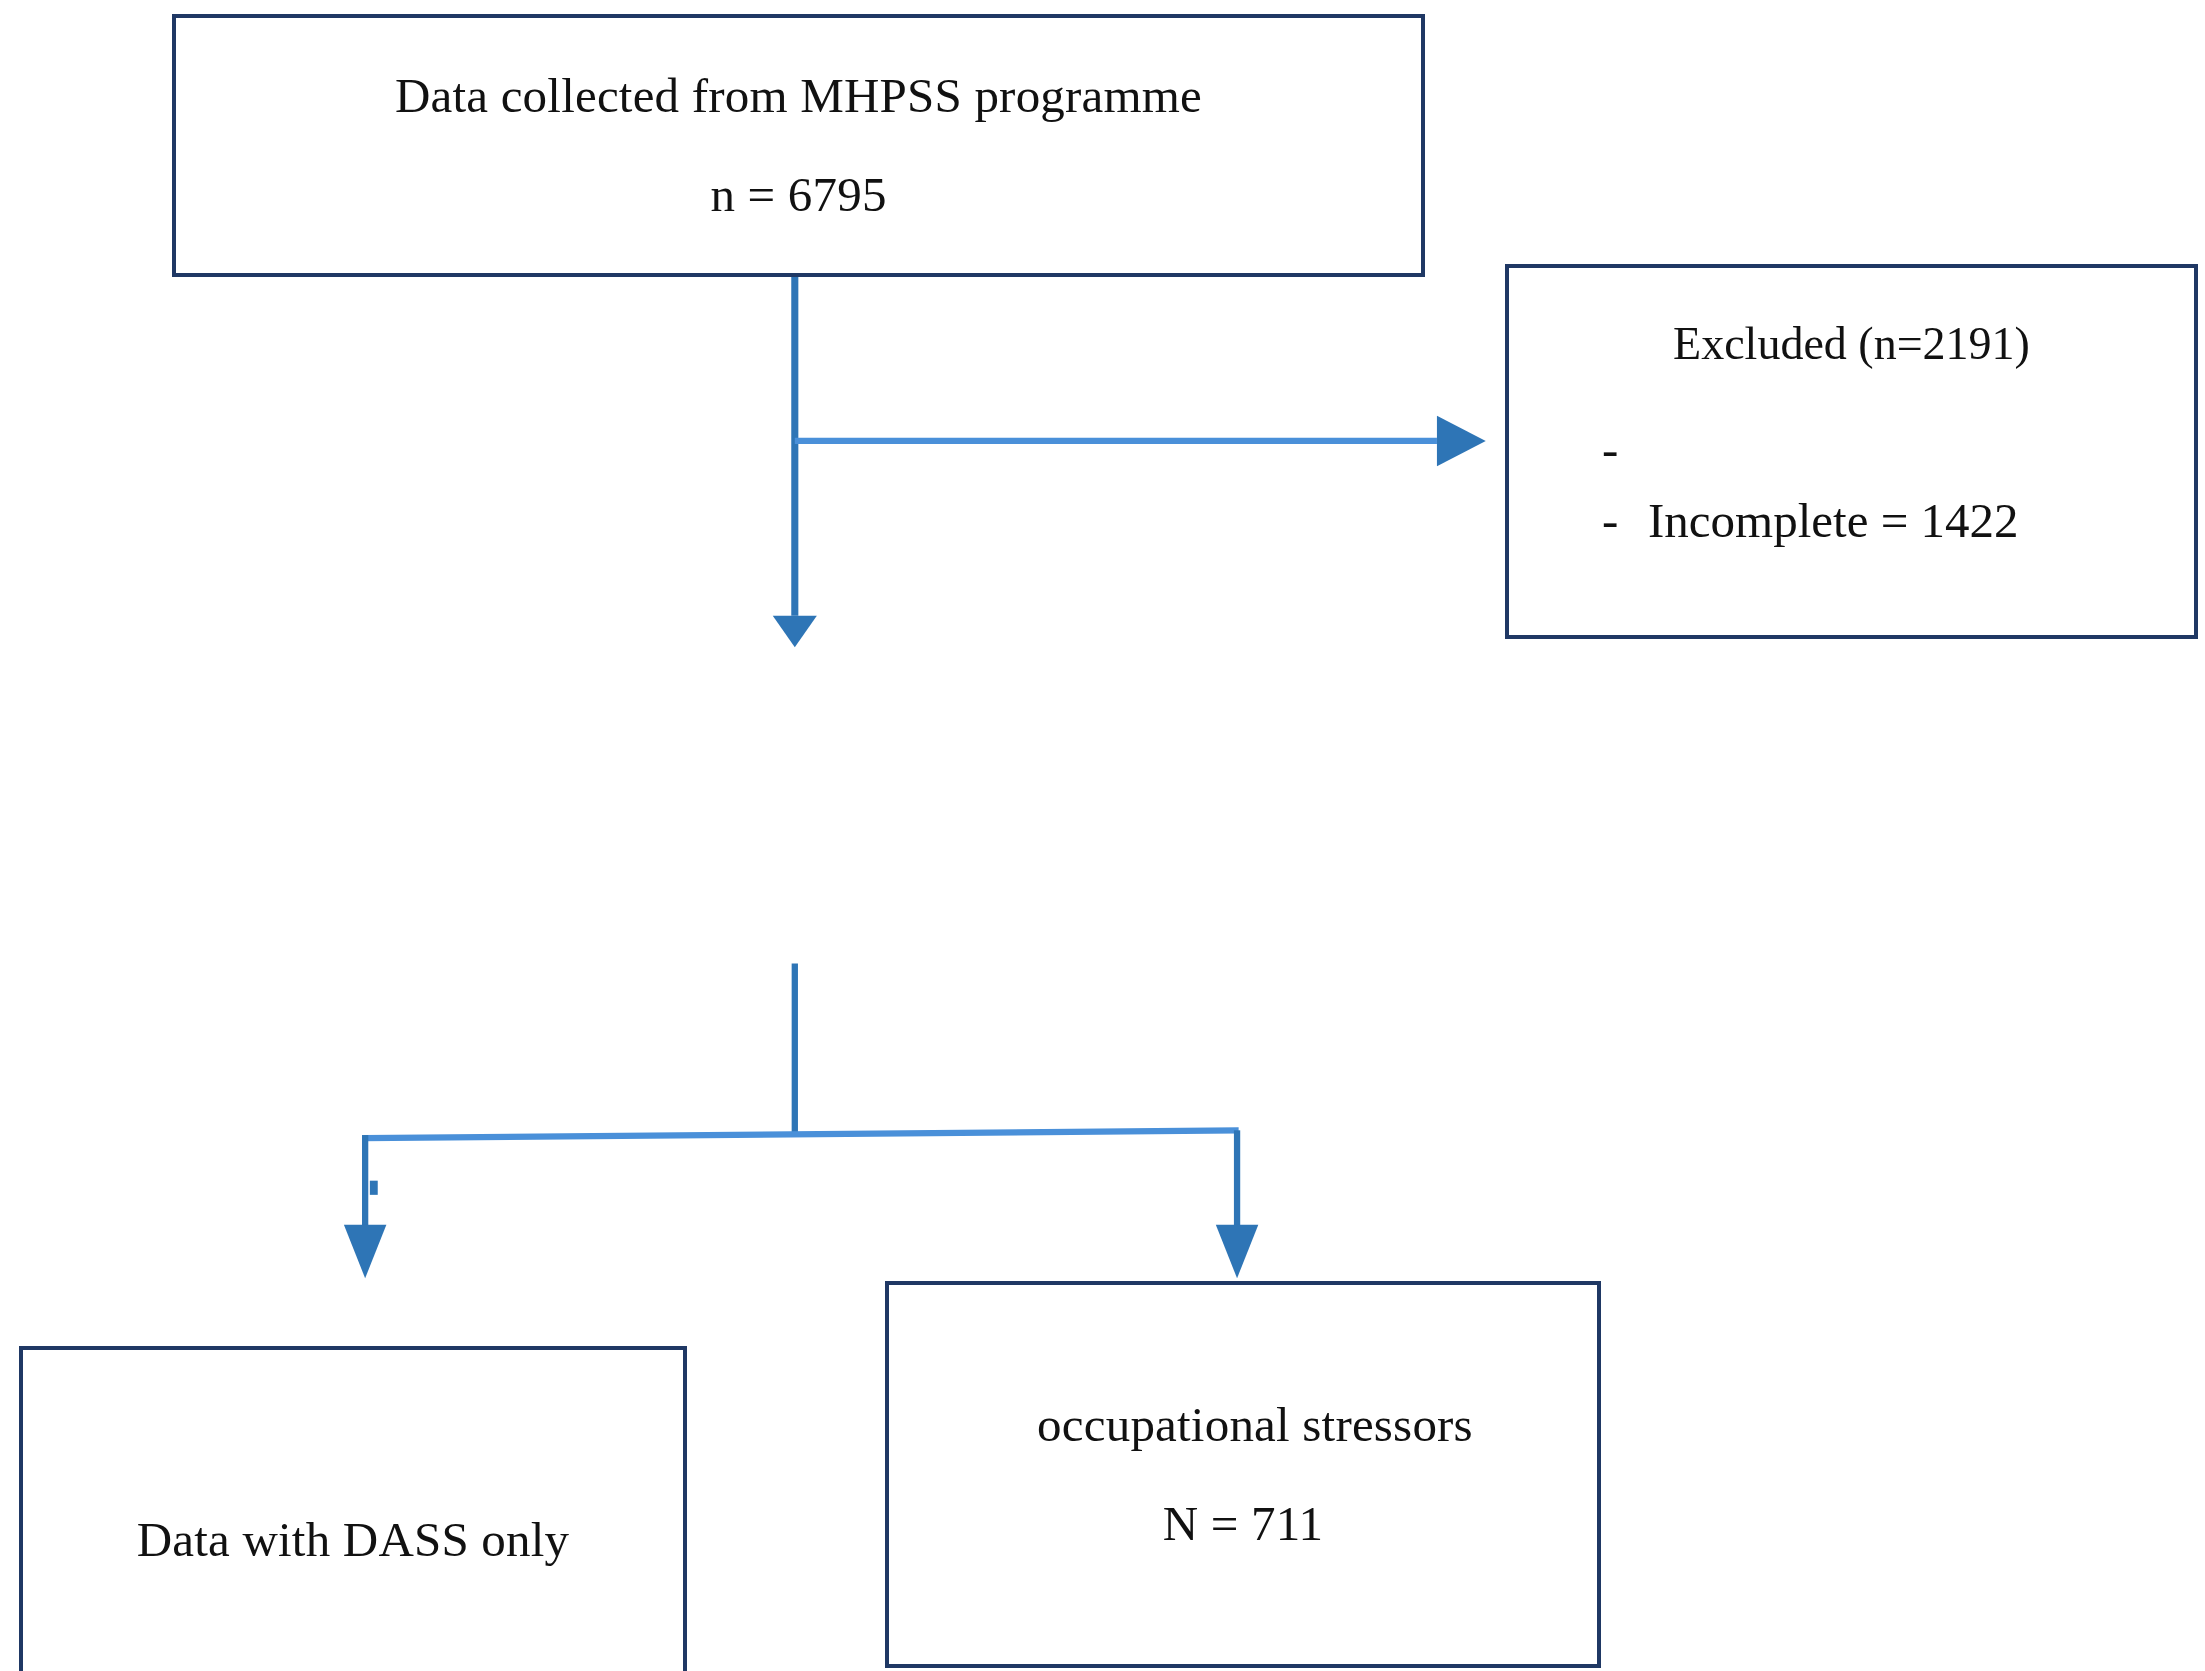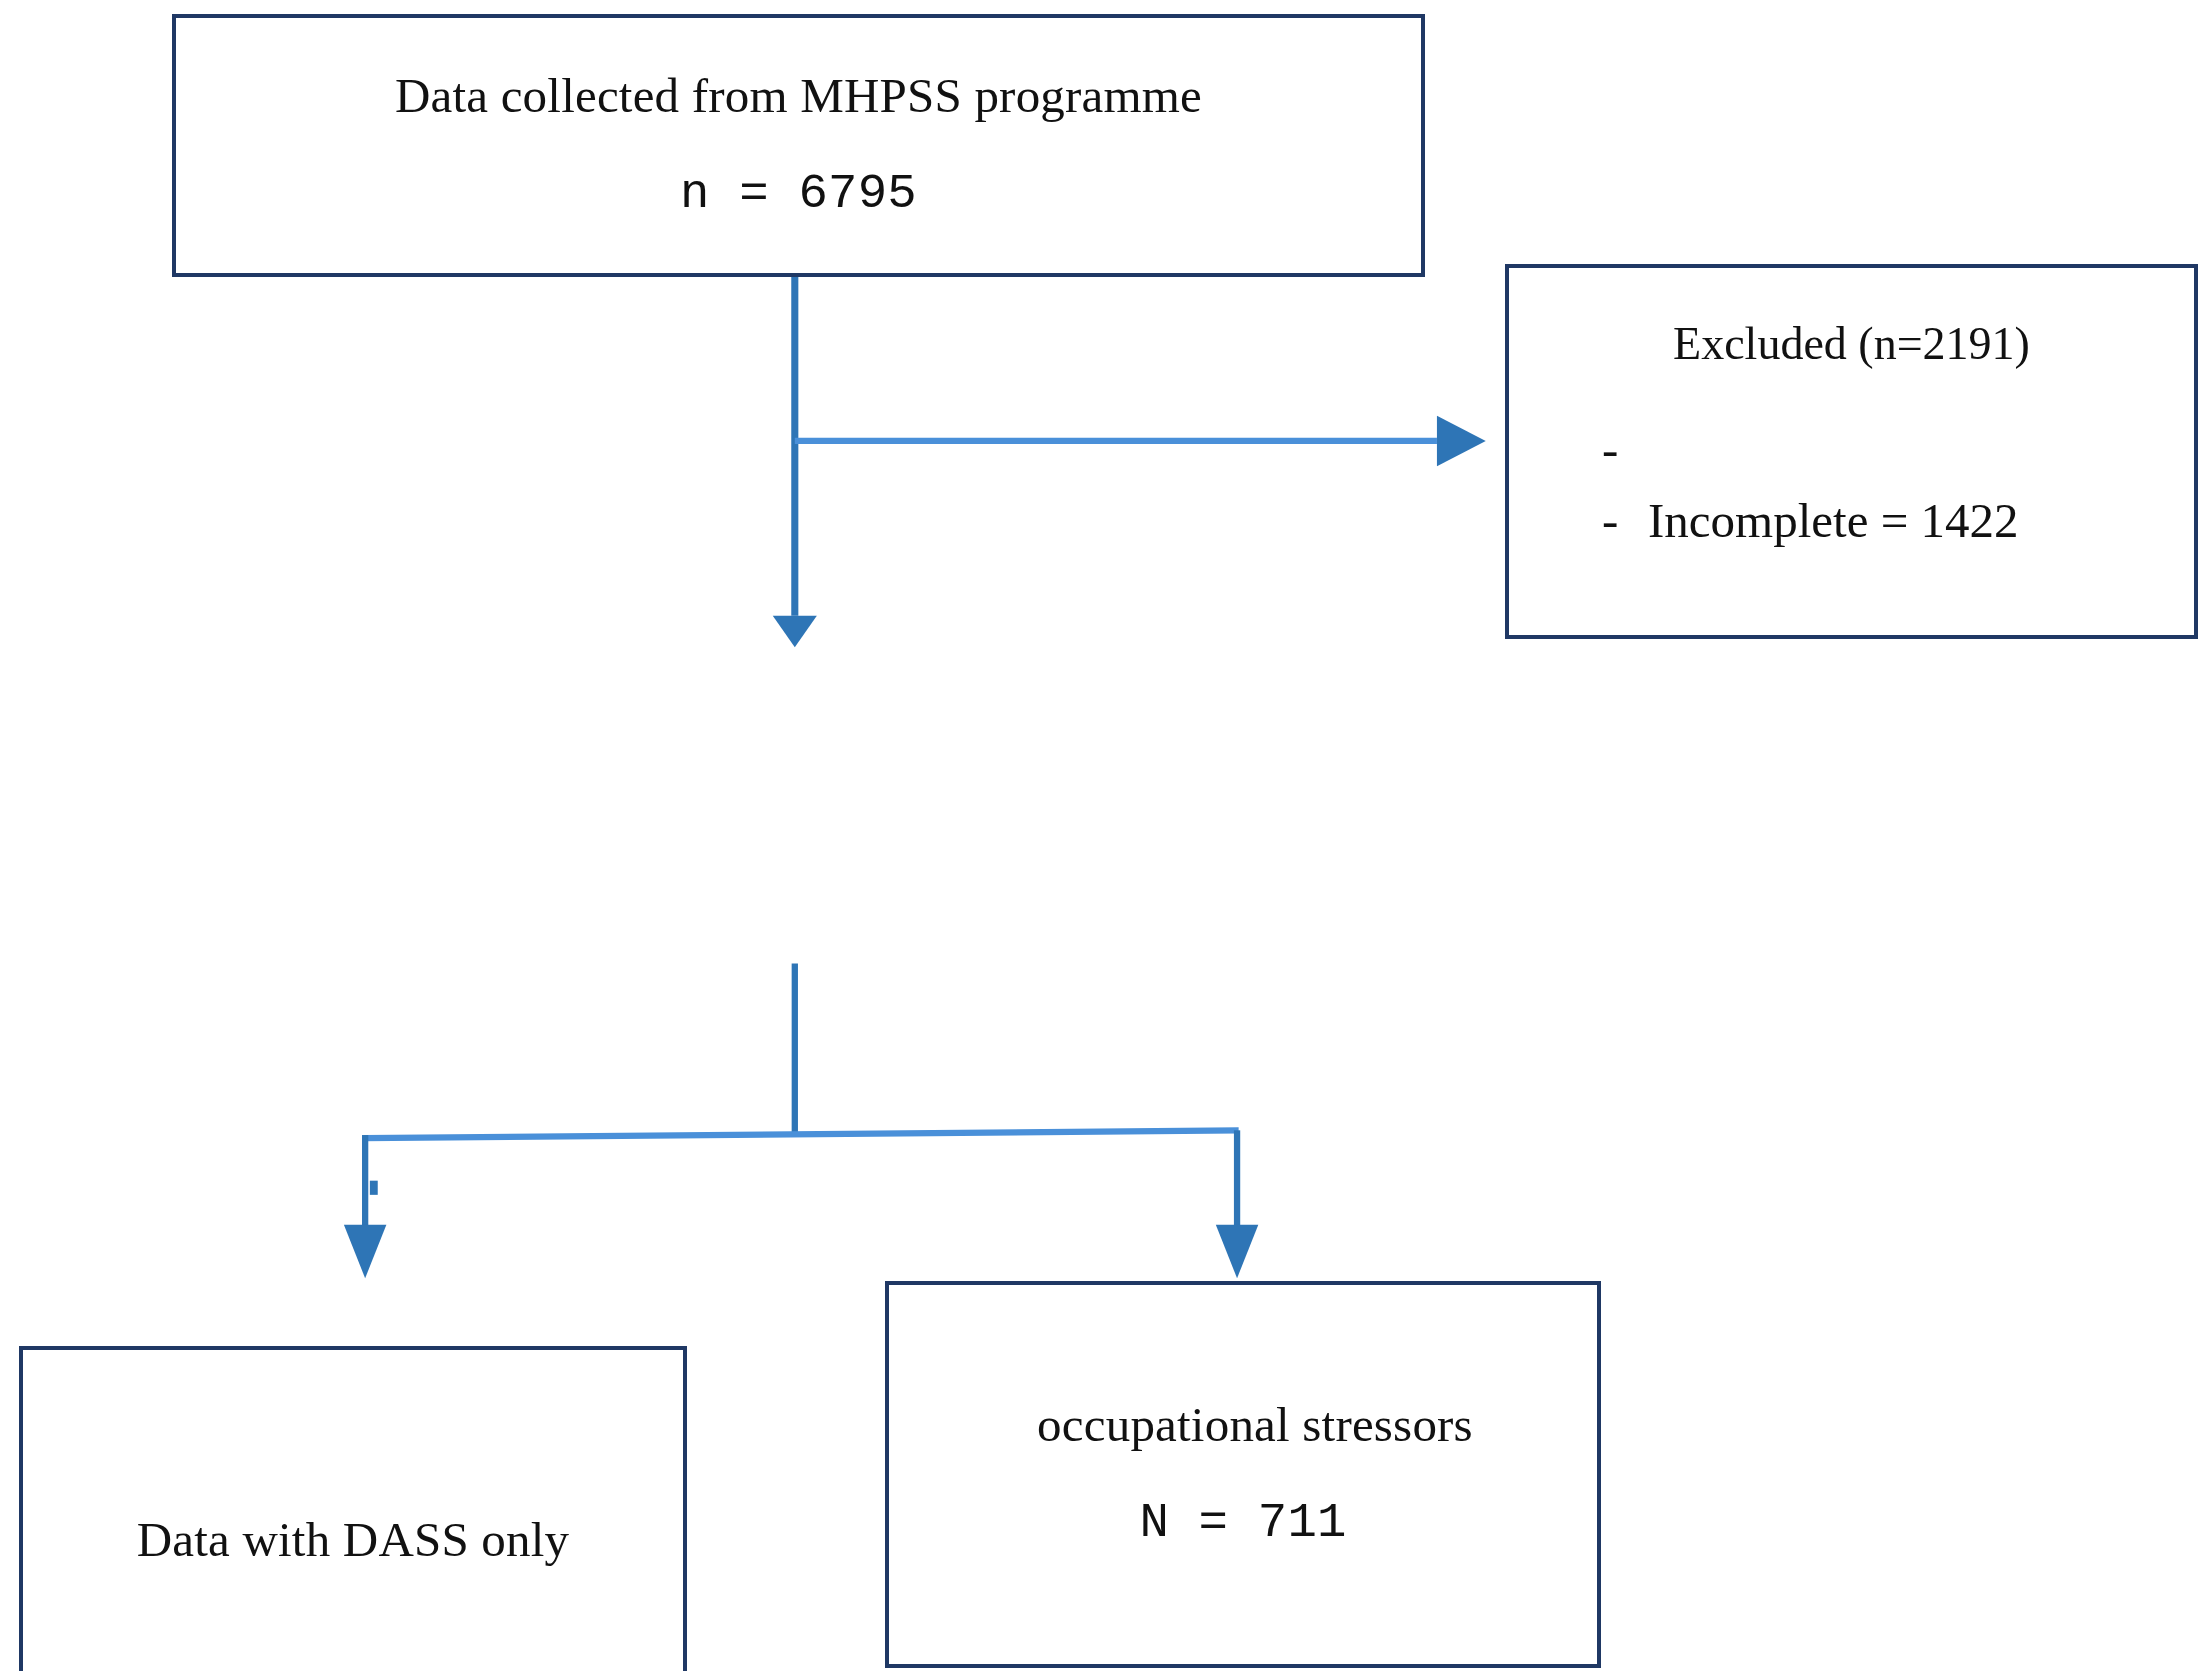--- a/index.html
+++ b/index.html
@@ -32,21 +32,20 @@
   .box-line {
     display: block;
     width: 100%;
     font-size: 49px;
     line-height: 1.18;
     letter-spacing: 0.2px;
     color: #111111;
   }
   .box-line.count {
     margin-top: 41px;
-    font-family: Liberation Mono, monospace;
   }
   .box-line.tight {
     margin-top: 0;
     padding-left: 24px;
   }
 
   
   #box-collected  { left: 172px;  top: 6.3px;    width: 1253px; height: 263px; margin-top: 8px; }
   #box-excluded   { left: 1505px; top: 264px;  width: 693px;  height: 375px;
                     align-items: stretch; justify-content: flex-start; padding-top: 49px; }

